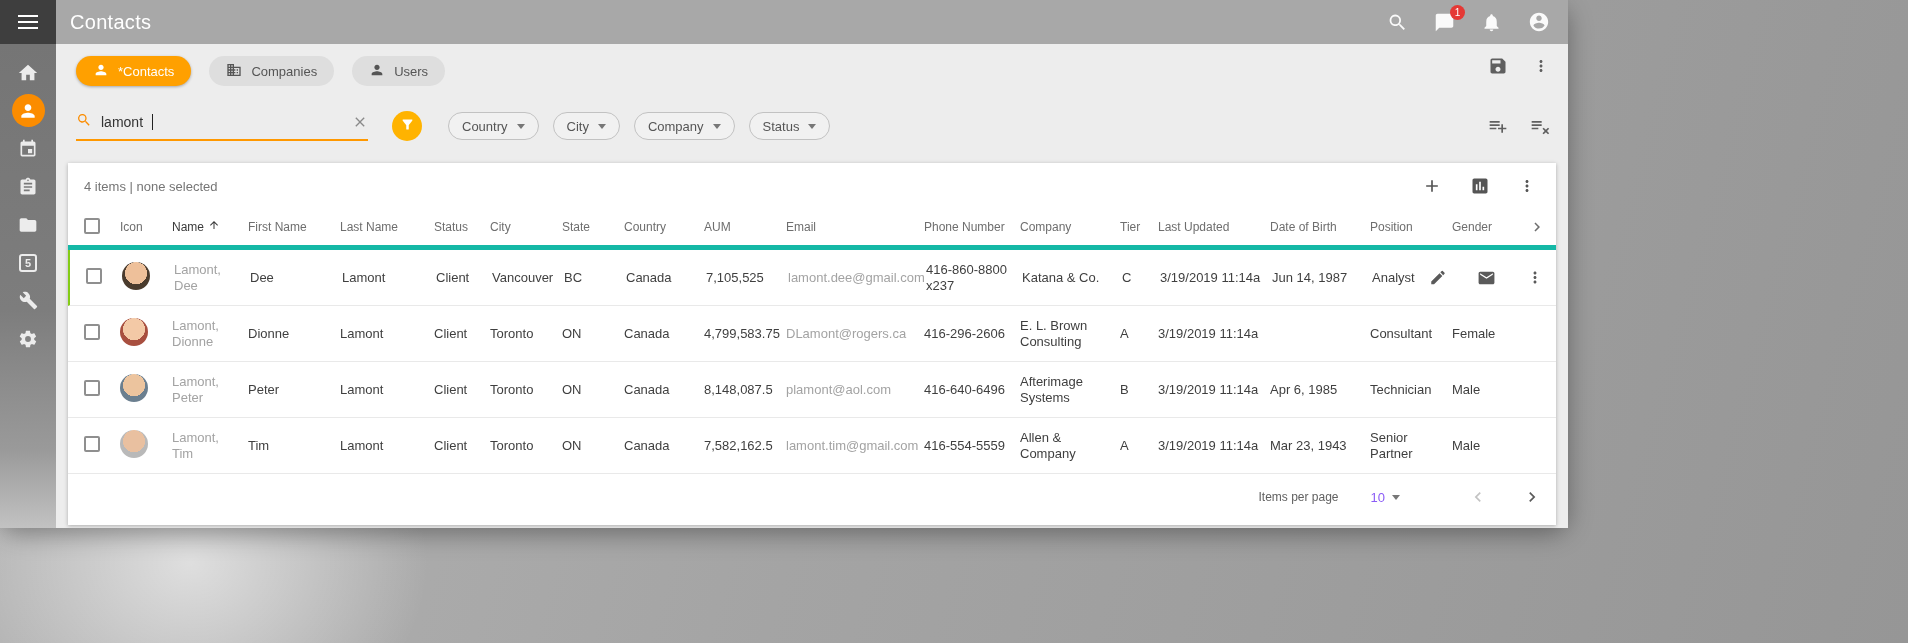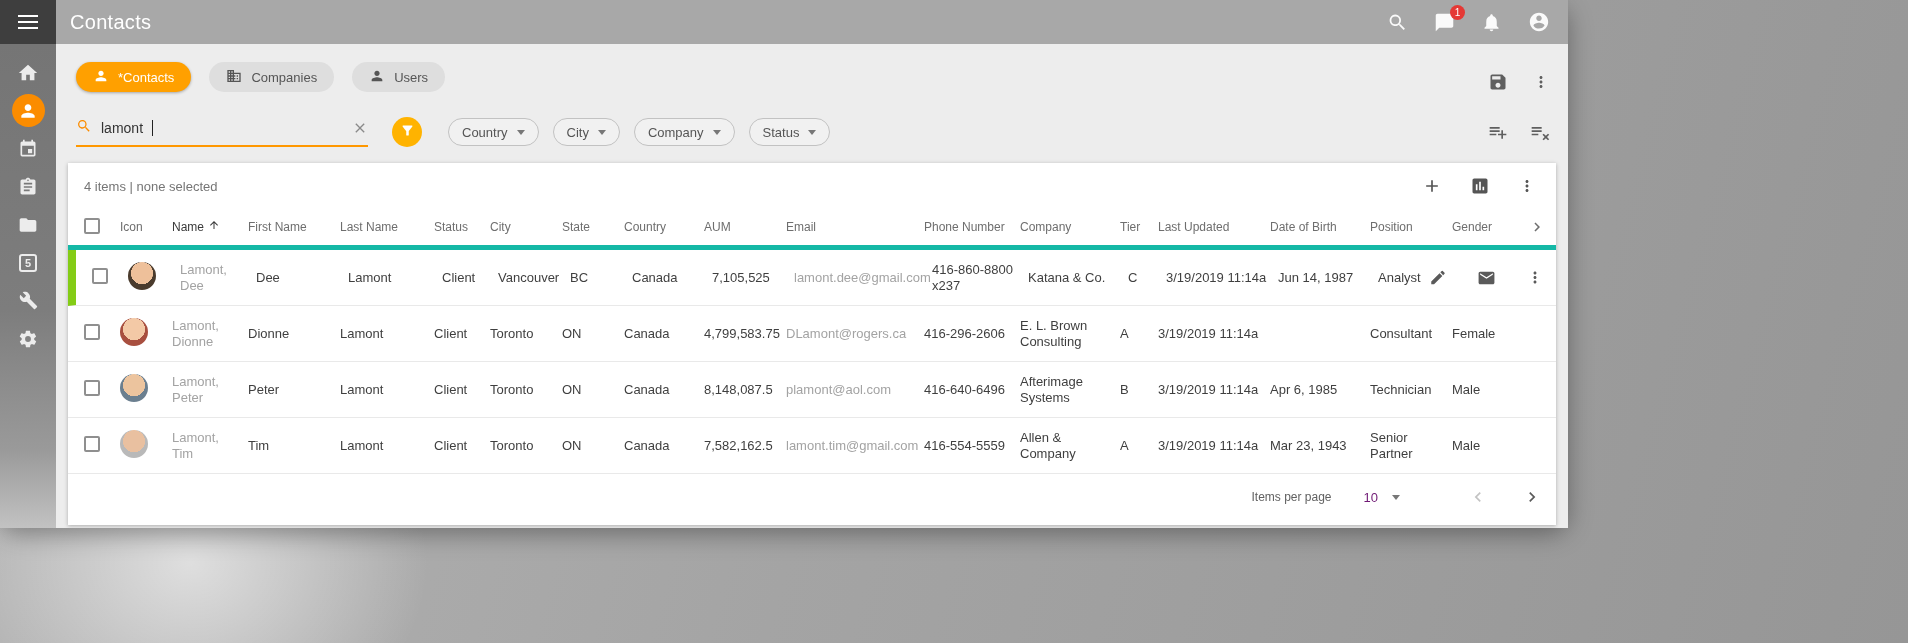--- a/index.html
+++ b/index.html
@@ -32,21 +32,21 @@
   .sb-item { width:33px; height:33px; border-radius:50%; display:flex; align-items:center;
              justify-content:center; color:#ececec; cursor:pointer; flex:none; }
   .sb-item.active { background:#FB8C00; color:#fff; }
   .sq5 { width:18px; height:18px; border:2px solid #ececec; border-radius:3px; display:flex;
          align-items:center; justify-content:center; font-size:11px; font-weight:bold; color:#ececec; }
   .sq5::after { content:"5"; }
 
   
   .main { position:absolute; top:44px; left:56px; width:1512px; height:484px; background:#ededed; overflow:hidden; }
 
-  .tabs-row { display:flex; align-items:flex-end; padding:18px 18px 0 20px; }
+  .tabs-row { display:flex; align-items:flex-start; padding:12px 18px 0 20px; }
   .pill { display:flex; align-items:center; gap:9px; height:30px; border:none; border-radius:15px;
           padding:0 17px; font-size:13px; font-family:inherit; cursor:pointer; background:#dedede;
           color:#555; margin-right:18px; }
   .pill.active { background:#FFA000; color:#fff; box-shadow:0 1px 3px rgba(0,0,0,.3); }
   .tabs-actions { margin-left:auto; display:flex; align-items:center; gap:24px; color:#5f5f5f; }
   .tabs-actions > span { display:flex; cursor:pointer; }
 
   .filter-row { display:flex; align-items:center; margin-top:25px; padding:0 18px 0 20px; }
   .search-box { width:292px; display:flex; align-items:center; gap:9px; border-bottom:2px solid #FF9800;
                 padding-bottom:7px; color:#FB8C00; cursor:text; }
@@ -79,37 +79,37 @@
   .head-chevron { position:absolute; right:10px; color:#6e6e6e; cursor:pointer; display:flex; }
 
   .col-check{width:36px}.col-icon{width:52px}.col-name{width:76px}.col-first{width:92px}
   .col-last{width:94px}.col-status{width:56px}.col-city{width:72px}.col-state{width:62px}
   .col-country{width:80px}.col-aum{width:82px}.col-email{width:138px}.col-phone{width:96px}
   .col-company{width:100px}.col-tier{width:38px}.col-updated{width:112px}.col-dob{width:100px}
   .col-position{width:82px}.col-gender{width:64px}
 
   .trow { position:relative; display:flex; align-items:center; height:56px; padding:0 16px;
           border-bottom:1px solid #e9e9e9; font-size:13px; color:#3f3f3f; cursor:pointer; }
-  .trow.selected { border-left:8px solid #84cc16; }
+  .trow.selected { border-left:2px solid #84cc16; }
   .checkbox { width:16px; height:16px; border:2px solid #8f8f8f; border-radius:2px; display:inline-block; cursor:pointer; }
   .avatar { width:28px; height:28px; border-radius:50%; display:inline-block; }
   .av0 { background: radial-gradient(circle at 50% 40%, #eec09a 0 50%, #4a3b2d 51%); }
   .av1 { background: radial-gradient(circle at 50% 40%, #f3c9a6 0 50%, #a84f3f 51%); }
   .av2 { background: radial-gradient(circle at 50% 40%, #ecc49e 0 50%, #6b7f8f 51%); }
   .av3 { background: radial-gradient(circle at 50% 40%, #e9c0a0 0 50%, #b9b9b9 51%); }
   .muted { color:#a3a3a3; }
   .nowrap { white-space:nowrap; }
   .row-actions { position:absolute; right:12px; top:50%; transform:translateY(-50%);
                  display:flex; gap:30px; color:#5a5a5a; }
   .row-actions > span { display:flex; cursor:pointer; }
 
   .card-footer { height:46px; display:flex; align-items:center; justify-content:flex-end;
                  padding-right:14px; color:#616161; font-size:12px;padding-left:32px; }
-  .page-size { display:flex; align-items:center; gap:14px; background:none; border:none; font-family:inherit;
-               font-size:13px; color:#701a75; margin:0 28px 0 26px; cursor:pointer; }
+  .page-size { display:flex; align-items:center; gap:7px; background:none; border:none; font-family:inherit;
+               font-size:13px; color:#8b5cf6; margin:0 28px 0 26px; cursor:pointer; }
   .pg-chev { display:flex; cursor:pointer; color:#5a5a5a; margin-left:34px; }
   .pg-chev.disabled { color:#c3c3c3; }
 </style>
 </head>
 <body>
 
 <div class="page">
   <div class="app">
 
     <header class="topbar">

